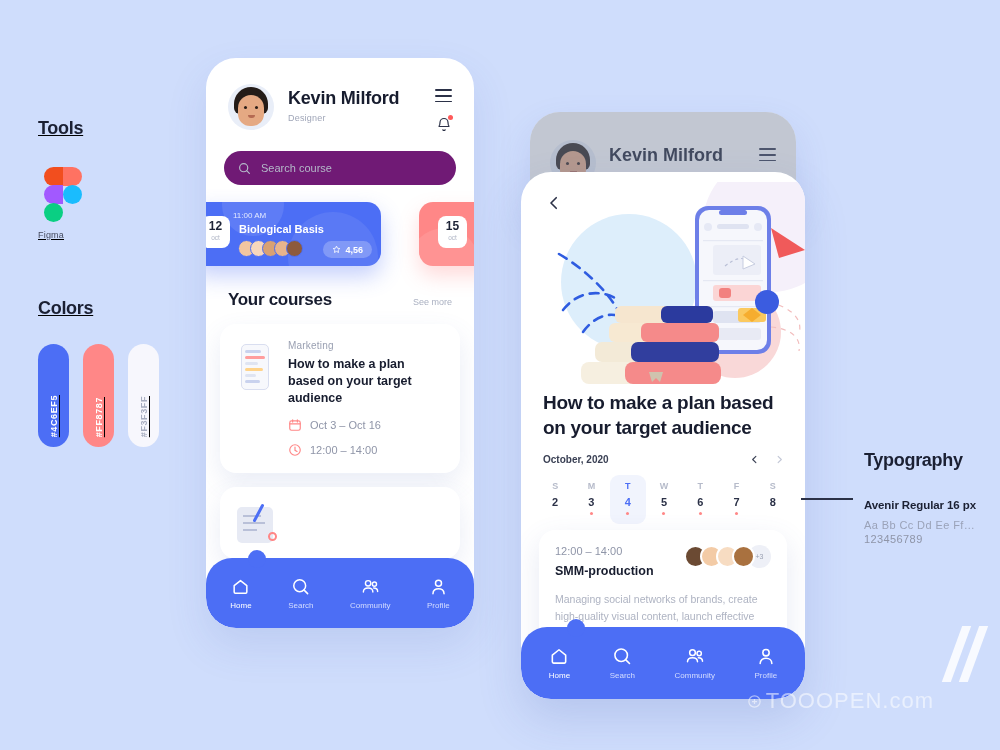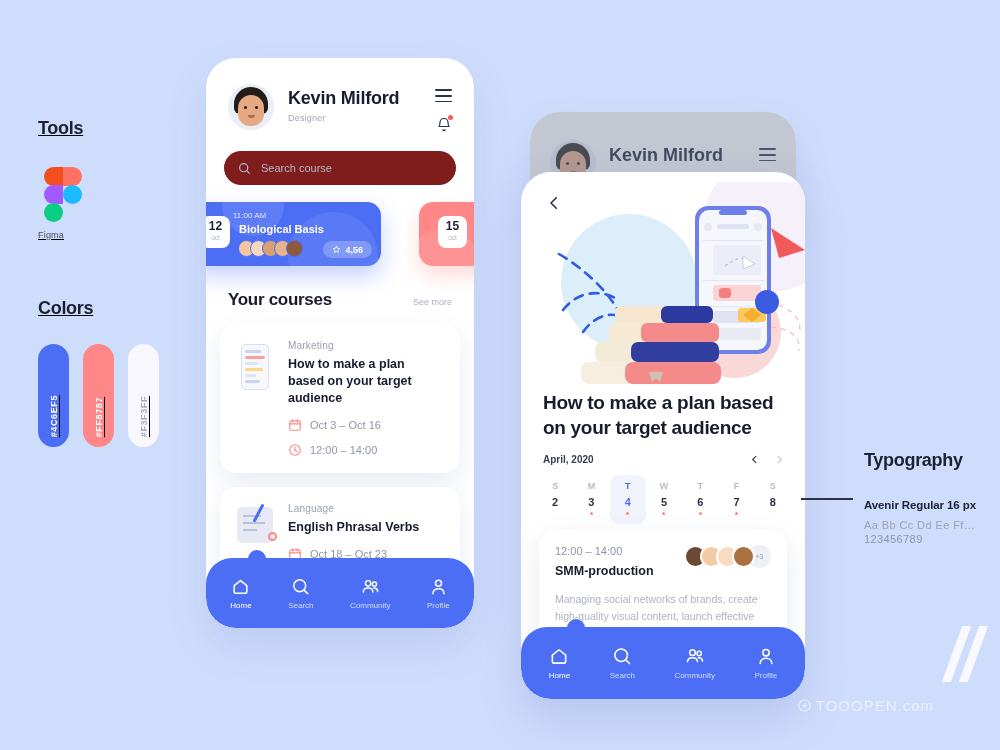--- a/index.html
+++ b/index.html
@@ -68,21 +68,21 @@
   .user-role { font-size: 9px; color: #a0a6b8; margin-top: 4px; letter-spacing: .2px; }
   .hdr-icons { display: flex; flex-direction: column; align-items: flex-end; gap: 10px; padding-top: 5px; }
   .burger { width: 17px; }
   .burger span { display: block; height: 1.8px; background: #2b3147; border-radius: 2px; margin-bottom: 4px; }
   .bell { position: relative; width: 16px; height: 17px; }
   .bell svg { width: 16px; height: 17px; display: block; }
   .bell-dot { position: absolute; right: -1px; top: -1px; width: 5px; height: 5px;
               background: #ff5a5a; border-radius: 50%; }
 
   .searchbar {
-    margin: 18px 18px 0 18px; height: 34px; background: #7f1d1d;
+    margin: 18px 18px 0 18px; height: 34px; background: #701a75;
     border-radius: 17px; display: flex; align-items: center; padding: 0 14px;
   }
   .search-ph { font-size: 11px; color: #b4b9c9; margin-left: 10px; }
 
   .cards-row { margin-top: 17px; padding-left: 0; position: relative; height: 66px; }
   .blue-card {
     position: absolute; left: -14px; top: 0; width: 189px; height: 64px;
     background: #4c6ef5; border-radius: 14px;
     box-shadow: 0 10px 22px rgba(76,110,245,.32);
     overflow: hidden;
@@ -224,21 +224,21 @@
   .typo-panel { position: absolute; left: 864px; top: 450px; width: 140px; }
   .typo-line { position: absolute; left: -63px; top: 48px; width: 52px; height: 1.5px; background: #2b3147; }
   .typo-font { font-size: 11.5px; font-weight: bold; color: #1b2033; margin-top: 28px; letter-spacing: -.1px; }
   .typo-alpha { font-size: 11px; color: #9aa2b8; margin-top: 8px; letter-spacing: .4px; }
   .typo-nums { font-size: 11px; color: #8f95a8; margin-top: 2px; letter-spacing: .4px; }
 
   
   .wm-slashes { position: absolute; right: 22px; bottom: 64px; }
   .wm-slashes i { display: inline-block; width: 9px; height: 56px; background: #ffffff;
                   transform: skewX(-20deg); margin-left: 8px; opacity: .85; }
-  .wm-text { position: absolute; right: 66px; bottom: 36px; font-size: 15px;
+  .wm-text { position: absolute; right: 66px; bottom: 36px; font-size: 22px;
              color: rgba(255,255,255,.55); letter-spacing: 1px; display: flex; align-items: center; gap: 4px; }
 </style>
 </head>
 <body>
 
 <div class="left-panel">
   <div class="panel-heading">Tools</div>
 
   <div class="figma-block">
     <div class="figma-logo">
@@ -378,31 +378,20 @@
   </div>
 
   <div class="course-card">
     <div class="cc-thumb">
       <div style="width:36px;height:36px;margin:4px auto 0;background:#e7eaf4;border-radius:5px;position:relative">
         <div style="position:absolute;left:6px;top:8px;width:18px;height:2px;background:#b9c0d8"></div>
         <div style="position:absolute;left:6px;top:15px;width:22px;height:2px;background:#b9c0d8"></div>
         <div style="position:absolute;left:6px;top:22px;width:14px;height:2px;background:#b9c0d8"></div>
         <div style="position:absolute;left:20px;top:-4px;width:3px;height:20px;background:#4c6ef5;transform:rotate(28deg);border-radius:2px"></div>
         <div style="position:absolute;right:-4px;bottom:2px;width:9px;height:9px;border:2px solid #ff8787;border-radius:50%"></div>
-      </div>
-    </div>
-    <div style="flex:1">
-      <div class="cc-cat">Language</div>
-      <div class="cc-title">English Phrasal Verbs</div>
-      <div class="cc-meta">
-        <svg class="ic-red" viewBox="0 0 24 24" fill="none" stroke="#ff8787" stroke-width="2">
-          <rect x="3" y="5" width="18" height="16" rx="3"></rect>
-            <path d="M3 10h18M8 3v4M16 3v4" stroke-linecap="round"></path>
-        </svg>
-        <div class="cc-meta-txt">Oct 18 – Oct 23</div>
       </div>
     </div>
   </div>
 
   <div class="bottom-nav">
     <div class="nav-notch"></div>
     <div class="nav-item active">
       <svg width="19" height="19" viewBox="0 0 24 24" fill="none" stroke="#ffffff" stroke-width="1.9" stroke-linejoin="round">
         <path d="M4 11l8-6.5 8 6.5v8a1.5 1.5 0 01-1.5 1.5h-13A1.5 1.5 0 014 19z"></path>
       </svg>
@@ -509,21 +498,21 @@
 
   <div class="back-btn">
     <svg viewBox="0 0 24 24" fill="none" stroke="#2b3147" stroke-width="2.2" stroke-linecap="round" stroke-linejoin="round">
       <path d="M15 5l-7 7 7 7"></path>
     </svg>
   </div>
 
   <div class="detail-title">How to make a plan based on your target audience</div>
 
   <div class="cal-head">
-    <div class="cal-month">April, 2020</div>
+    <div class="cal-month">October, 2020</div>
     <div class="cal-navs">
       <svg width="11" height="11" viewBox="0 0 24 24" fill="none" stroke="#3a4054" stroke-width="2.4" stroke-linecap="round" stroke-linejoin="round">
           <path d="M15 5l-7 7 7 7"></path>
         </svg>
       <svg width="11" height="11" viewBox="0 0 24 24" fill="none" stroke="#c2c7d6" stroke-width="2.4" stroke-linecap="round" stroke-linejoin="round">
           <path d="M9 5l7 7-7 7"></path>
         </svg>
     </div>
   </div>
 

